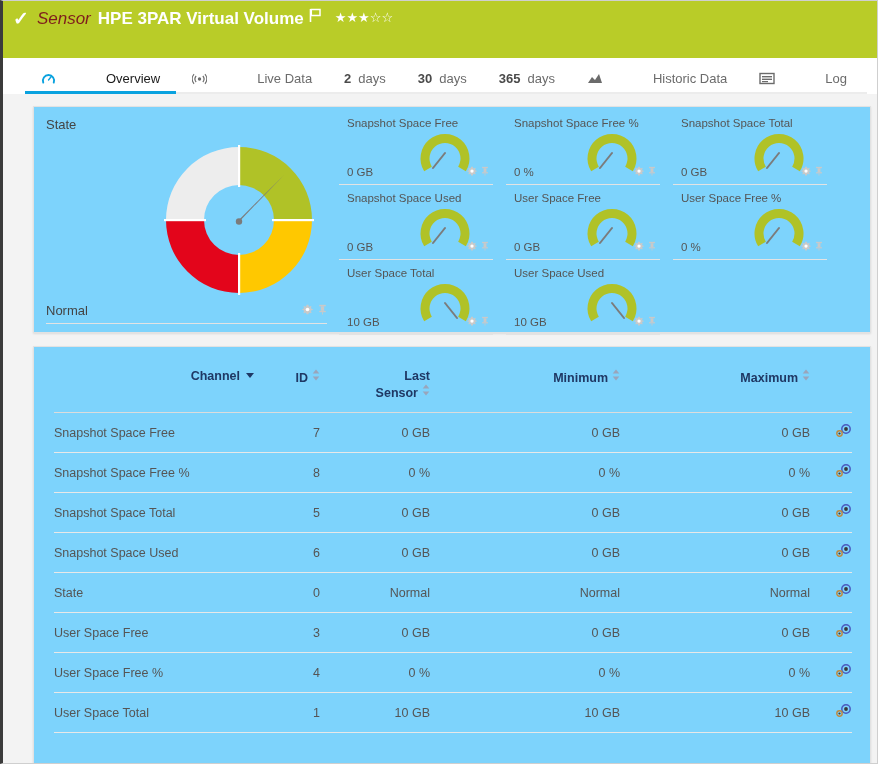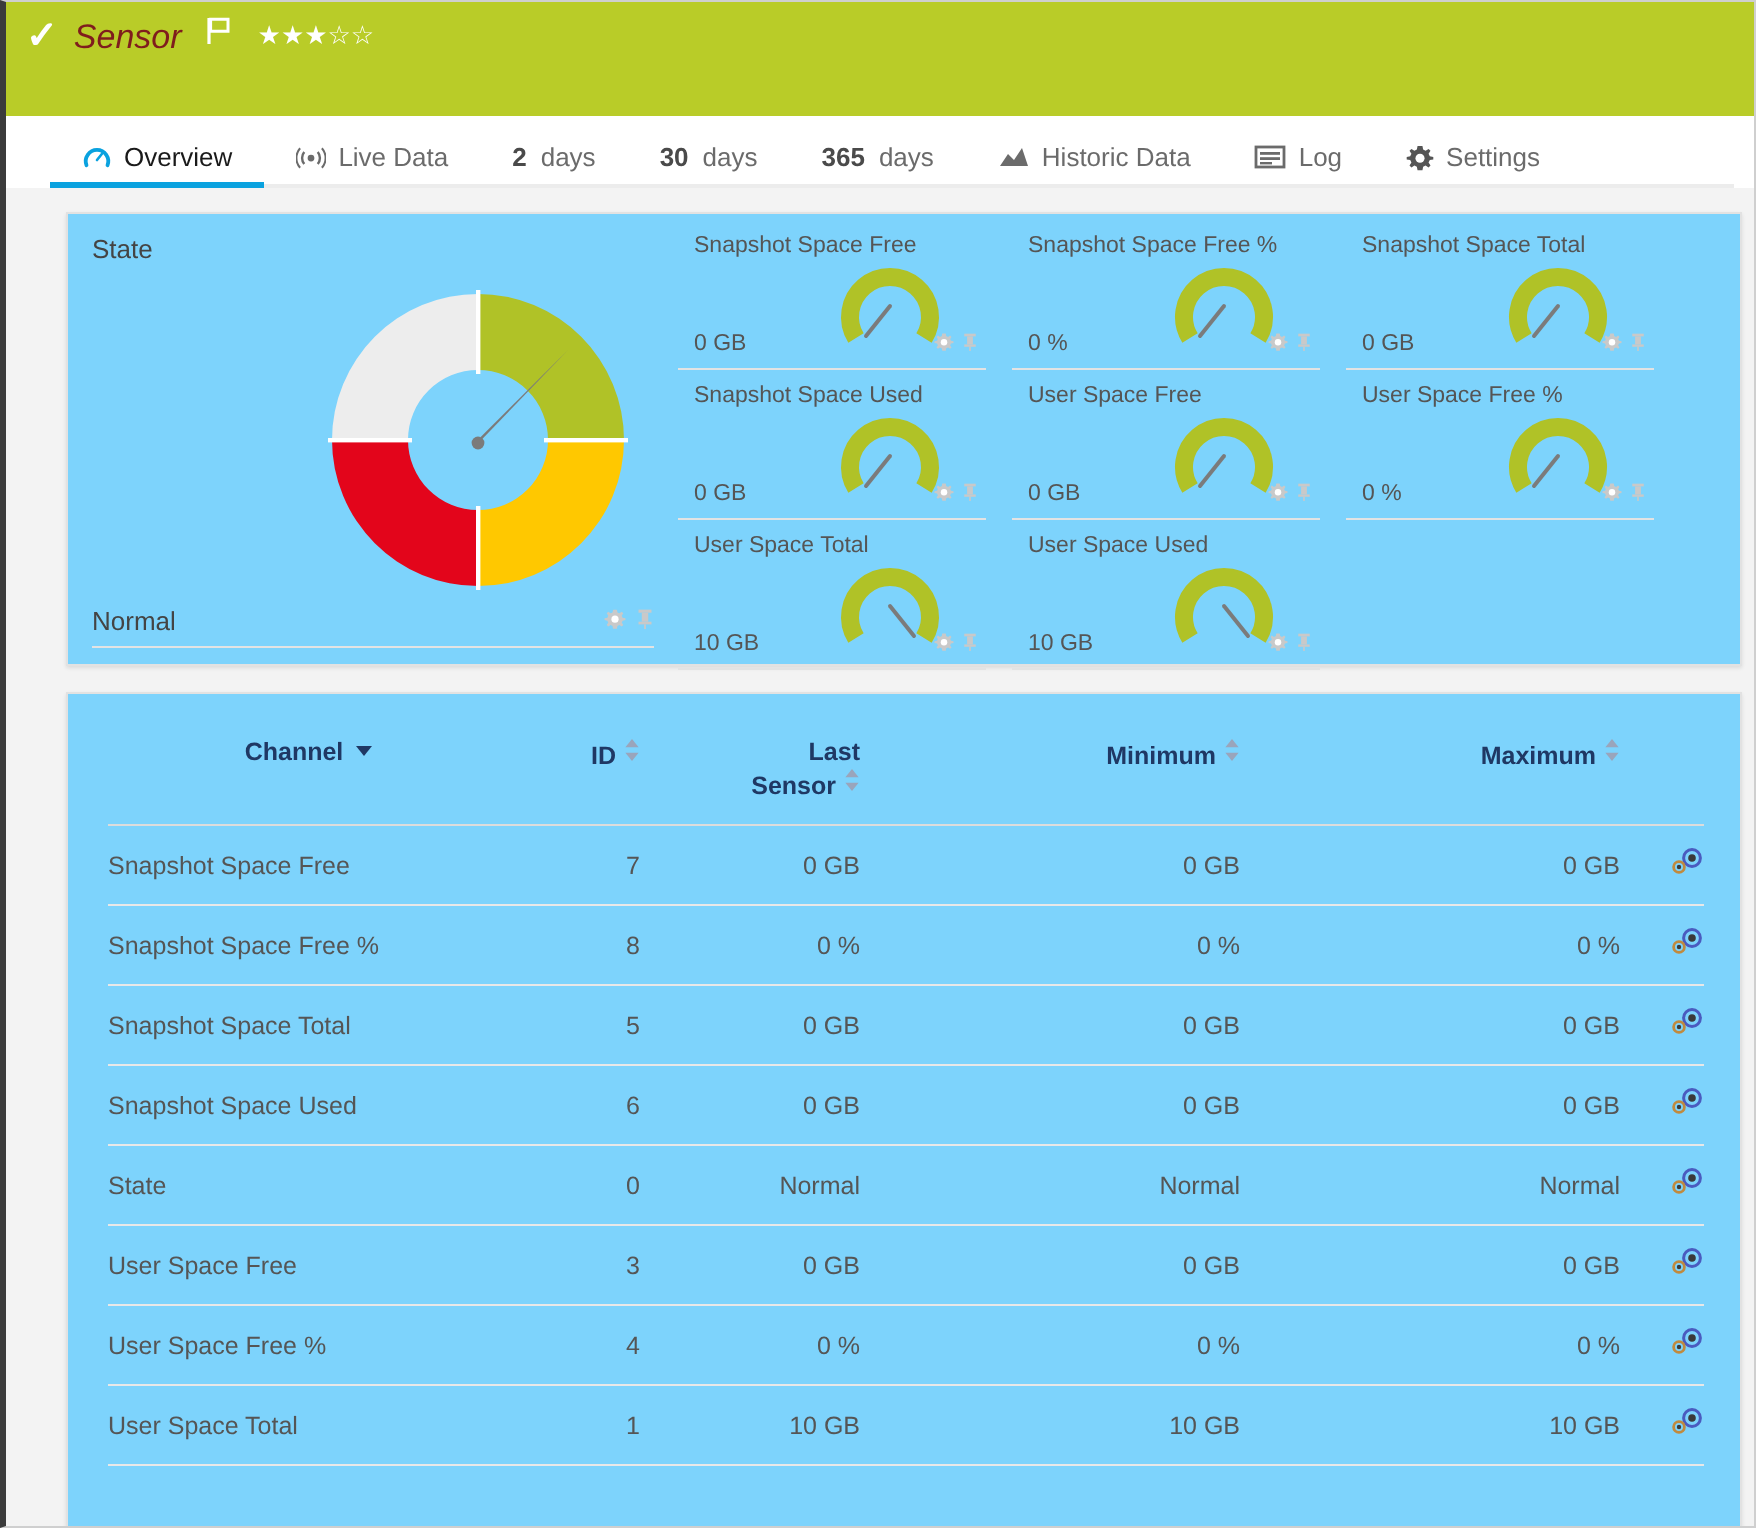--- a/index.html
+++ b/index.html
@@ -64,21 +64,21 @@
     height: 2px; background: #ececec;
   }
   .tab {
     display: flex; align-items: center; gap: 6px;
     padding: 0 16px 8px 16px;
     color: #6b6b6b; font-size: 13px;
     position: relative; z-index: 2;
     cursor: pointer;
     white-space: nowrap;
   }
-  .tab .tlabel { font-size: 13px; }
+  .tab .tlabel { font-size: 13px; margin-left: 44px; }
   .tab.active { color: #1a1a1a; }
   .tab.active::after {
     content: ""; position: absolute; left: 0; right: 0; bottom: 0;
     height: 3px; background: #0aa2df;
   }
   .tab .num { font-weight: bold; color: #4a4a4a; margin-right: 1px; }
   .tab .unit { color: #6b6b6b; }
   .tab-ico { display: inline-flex; align-items: center; }
 
   
@@ -154,21 +154,21 @@
     width: 100%;
     border-collapse: collapse;
     table-layout: fixed;
   }
   table.chan th {
     color: #1f3864; font-size: 12.5px; font-weight: bold;
     padding: 22px 0 12px 0;
     vertical-align: top;
     border-bottom: 1px solid #dcdcdc;
   }
-  th.c-chan { text-align: center; width: 200px; padding-left: 2px; }
+  th.c-chan { text-align: right; width: 200px; padding-left: 2px; }
   th.c-id   { text-align: right; width: 66px; }
   th.c-last { text-align: right; width: 110px; }
   th.c-min  { text-align: right; width: 190px; }
   th.c-max  { text-align: right; width: 190px; }
   th.c-act  { text-align: right; width: 42px; }
   .sorter { display: inline-block; margin-left: 4px; vertical-align: 1px; }
   .caret-down {
     display: inline-block; margin-left: 6px;
     width: 0; height: 0;
     border-left: 4px solid transparent;
@@ -192,20 +192,21 @@
 </style>
 </head>
 <body>
 
 <div class="page">
 
   <div class="hdr">
     <div class="hdr-line1">
       <span class="hdr-check">✓</span>
       <span class="hdr-kind">Sensor</span>
+      <span class="hdr-title">HPE 3PAR Virtual Volume</span>
       <span class="flag-icon">
         <svg width="13" height="15" viewBox="0 0 13 15">
           <path d="M1.5 1 L1.5 14" stroke="#ffffff" stroke-width="1.6" fill="none"></path>
           <path d="M2.3 1.6 L11 1.6 L11 7.6 L2.3 7.6 Z" stroke="#ffffff" stroke-width="1.5" fill="none"></path>
         </svg>
       </span>
       <span class="stars">
         <span>★</span><span>★</span><span>★</span><span>☆</span><span>☆</span>
       </span>
     </div>

